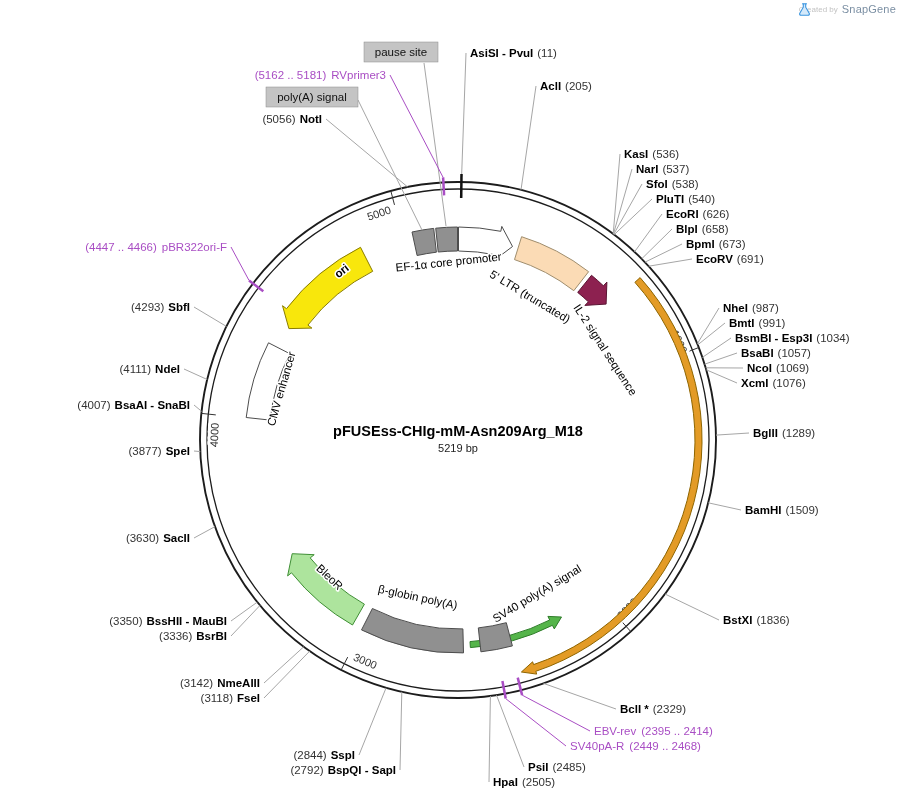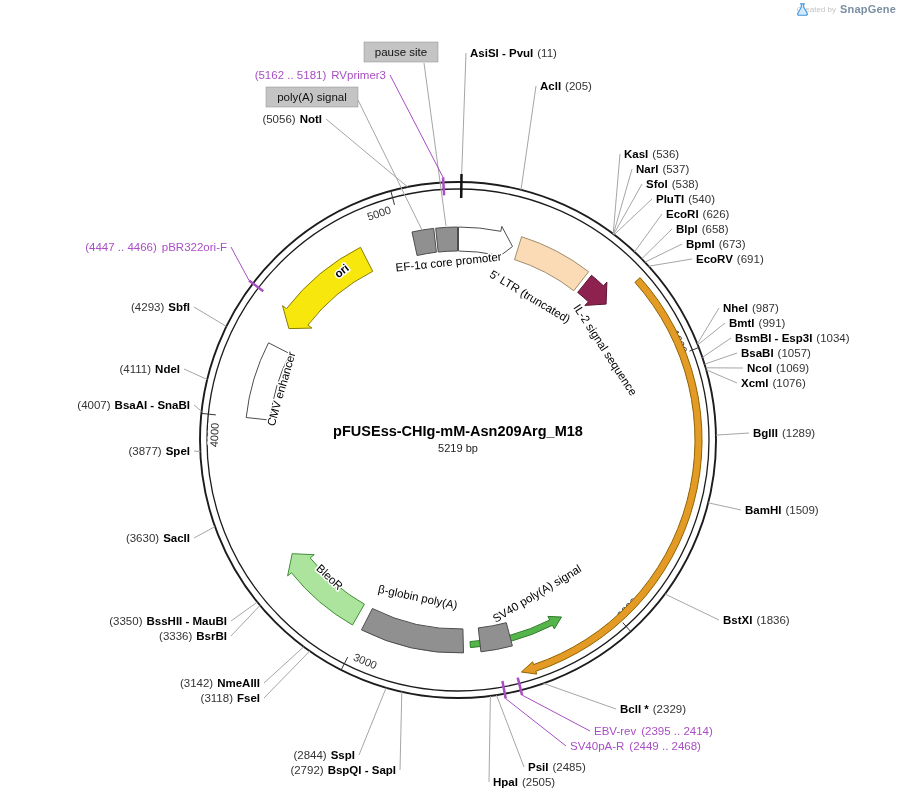--- a/index.html
+++ b/index.html
@@ -2,21 +2,21 @@
 <html><head>
 <meta charset="utf-8">
 <style>
   html,body{margin:0;padding:0;background:#fff;}
   .stage{position:relative;width:903px;height:801px;background:#ffffff;overflow:hidden;
          font-family:"Liberation Sans",sans-serif;}
   svg{position:absolute;left:0;top:0;}
   svg text{font-family:"Liberation Sans",sans-serif;}
   .watermark{position:absolute;top:3px;right:7px;display:flex;align-items:center;gap:4px;}
   .watermark .created{font-size:8px;color:#c3c3c3;}
-  .watermark .brand{font-size:11px;font-weight:bold;color:#7b8fa3;letter-spacing:.2px;}
+  .watermark .brand{font-size:11px;font-weight:normal;color:#7b8fa3;letter-spacing:.2px;}
 </style>
 </head>
 <body>
 
 <div class="stage">
 
   <svg id="map" width="903" height="801" viewBox="0 0 903 801">
     <g id="gen">
         <circle cx="458" cy="440" r="258" fill="none" stroke="#1c1c1c" stroke-width="1.9"></circle>
         <circle cx="458" cy="440" r="251" fill="none" stroke="#1c1c1c" stroke-width="1.3"></circle>

